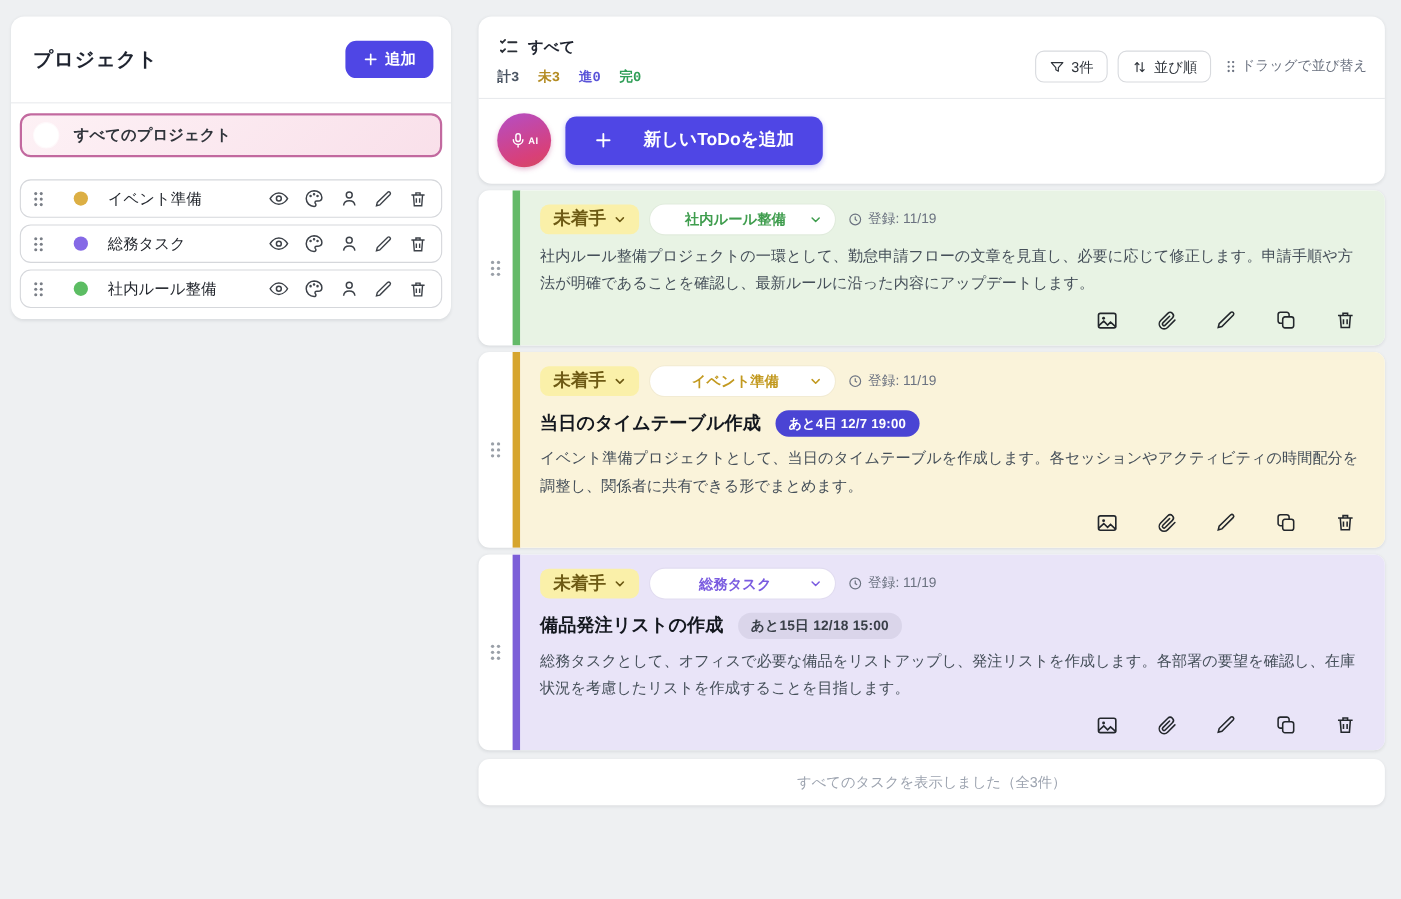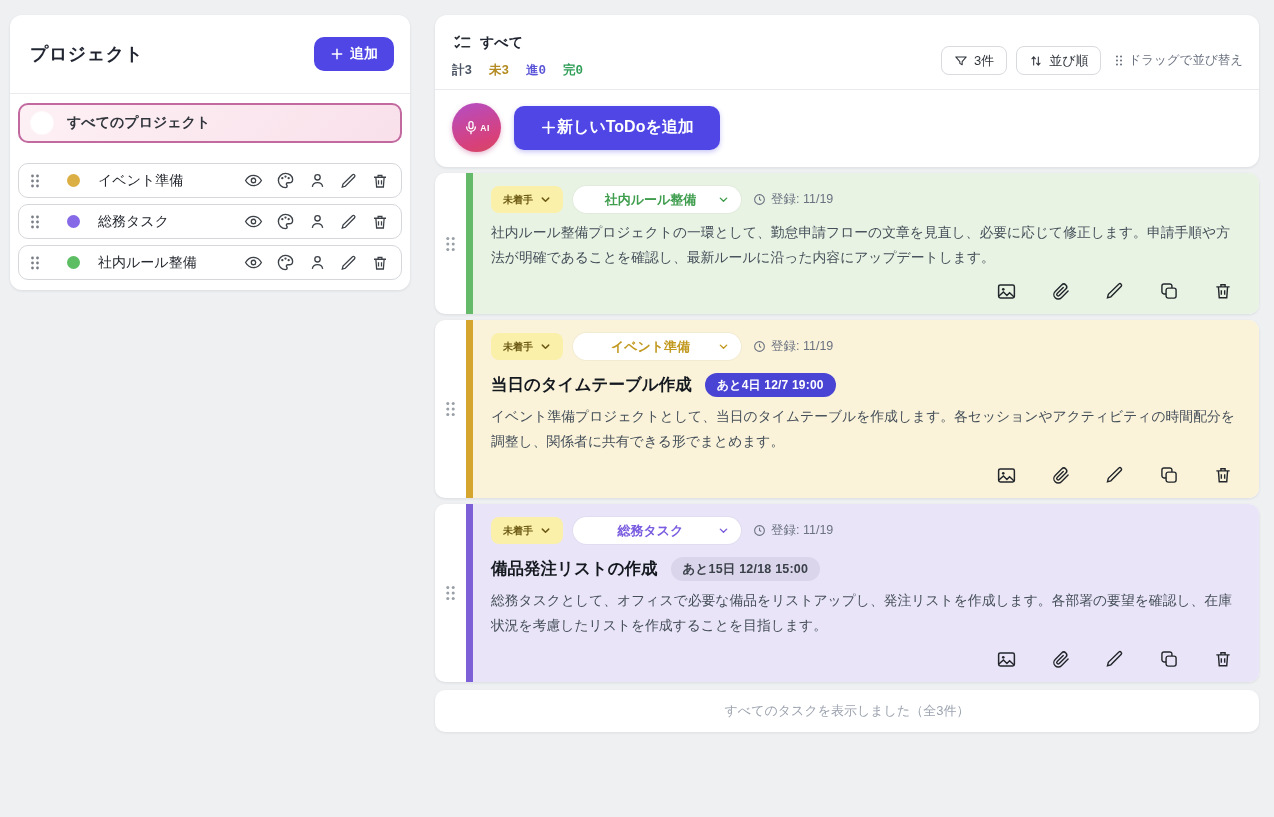--- a/index.html
+++ b/index.html
@@ -54,32 +54,32 @@
   }
   .drag-hint { display:inline-flex; align-items:center; gap:4px; color:#6b7280; font-size:12.5px; margin-left:4px; }
   .action-row { display:flex; align-items:center; gap:13px; padding:13px 16px 15px 17px; }
   .ai-btn {
     width:49px; height:49px; border-radius:50%; border:none; cursor:pointer;
     background:linear-gradient(160deg,#b44ec6 0%,#d84079 75%,#d34b5e 100%);
     color:#fff; display:flex; flex-direction:row; align-items:center; justify-content:center; gap:1px;
     box-shadow:0 2px 5px rgba(180,60,130,.35);
   }
   .ai-btn .ai-label { font-size:8.5px; font-weight:700; letter-spacing:.5px; }
-  .add-todo-btn { height:44px; padding:0 26px; font-size:16px; border-radius:10px; gap:0; box-shadow:0 2px 5px rgba(79,70,229,.3); }
+  .add-todo-btn { height:44px; padding:0 26px; font-size:16px; border-radius:10px; gap:28px; box-shadow:0 2px 5px rgba(79,70,229,.3); }
 
   
   .task-card { display:flex; align-items:stretch; background:#fff; border-radius:10px; box-shadow:0 1px 3px rgba(25,30,40,.09); margin-top:6px; overflow:hidden; }
   .card-gutter { width:31px; display:flex; align-items:center; justify-content:center; color:#9aa0a8; cursor:grab; flex:none; }
   .card-stripe { width:7px; background:var(--stripe,#888); flex:none; }
   .card-body { flex:1; background:var(--bg,#f5f5f5); padding:13px 22px 12px 18px; }
   .meta-row { display:flex; align-items:center; gap:10px; }
   .status-select {
     display:inline-flex; align-items:center; gap:7px; height:27px; padding:0 12px;
     background:#faf0a9; border:none; border-radius:8px; cursor:pointer;
-    font-size:10px; font-weight:700; color:#6d5a14; font-family:inherit;
+    font-size:16px; font-weight:700; color:#6d5a14; font-family:inherit;
   }
   .project-select {
     display:inline-flex; align-items:center; width:168px; height:27px; padding:0 12px 0 10px;
     background:#fff; border:none; border-radius:999px; cursor:pointer;
     font-size:13px; font-weight:600; color:var(--accent,#444); font-family:inherit;
     box-shadow:0 0 0 1px rgba(0,0,0,.03);
   }
   .project-select .psel-label { flex:1; text-align:center; }
   .registered { display:inline-flex; align-items:center; gap:5px; color:#6b7280; font-size:12.5px; margin-left:2px; }
   .title-row { display:flex; align-items:center; gap:13px; margin-top:13px; }

